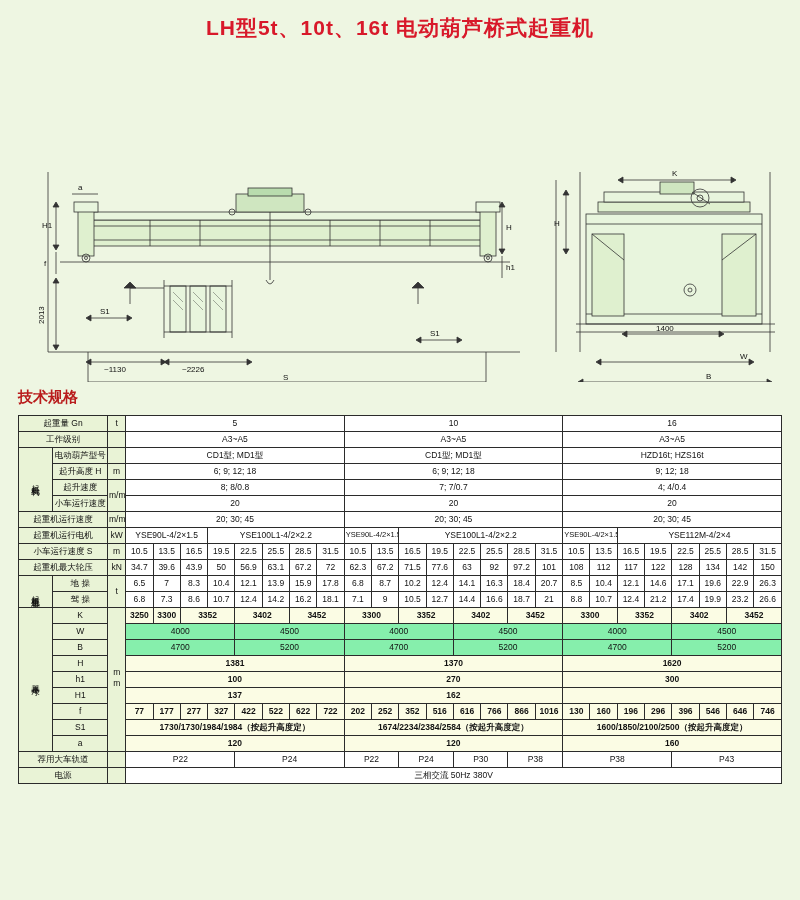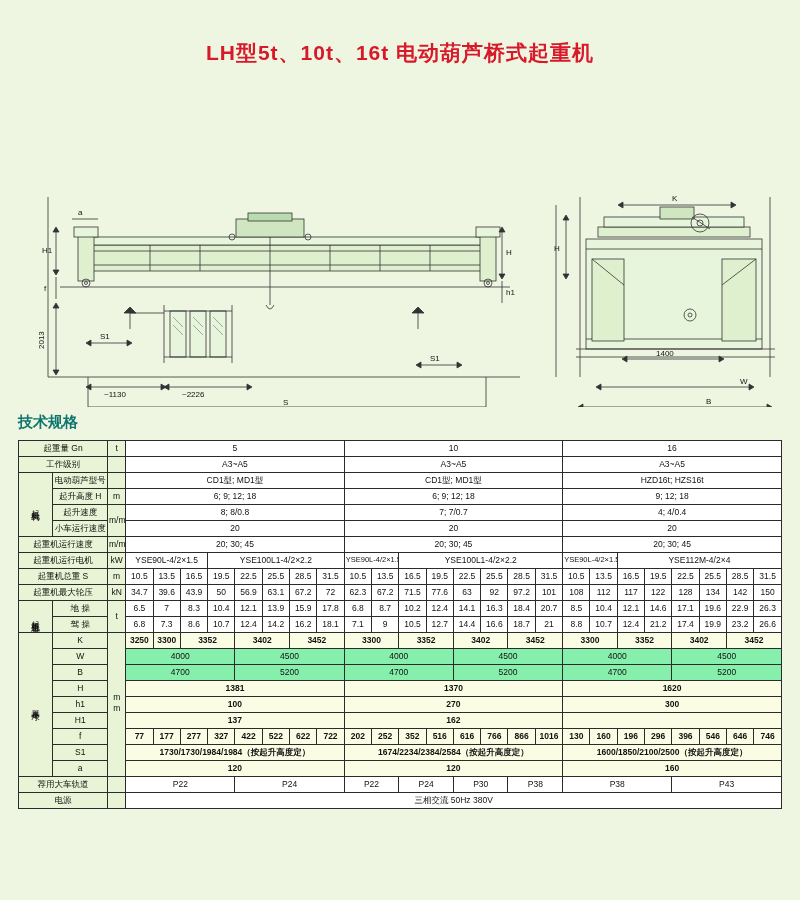--- a/index.html
+++ b/index.html
@@ -10,30 +10,30 @@
     color:#111;
     position:relative;
     overflow:hidden;
   }
   .title{
     text-align:center;
     color:#d8192a;
     font-weight:bold;
     font-size:21px;
     letter-spacing:1px;
-    padding-top:39px;
+    padding-top:14px;
   }
   .drawings{
     position:relative;
     height:330px;
     margin-top:10px;
   }
   svg{display:block;}
   .sec-title{
-    color:#0f766e;
+    color:#b91c1c;
     font-weight:bold;
     font-size:15px;
     margin:6px 0 6px 18px;
   }
   table.spec{
     border-collapse:collapse;
     width:764px;
     margin:8px auto;
     font-size:8.5px;
     table-layout:fixed;
@@ -325,21 +325,21 @@
     <td class="lbl">kW</td>
     <td class="val" colspan="3">YSE90L-4/2×1.5</td>
     <td class="val" colspan="5">YSE100L1-4/2×2.2</td>
     <td class="val small" colspan="2">YSE90L-4/2×1.5</td>
     <td class="val" colspan="6">YSE100L1-4/2×2.2</td>
     <td class="val small" colspan="2">YSE90L-4/2×1.5</td>
     <td class="val" colspan="6">YSE112M-4/2×4</td>
   </tr>
 
   <tr>
-    <td class="lbl" colspan="2">起重机总重 S</td>
+    <td class="lbl" colspan="2">小车运行速度 S</td>
     <td class="lbl">m</td>
     <td class="val">10.5</td>
     <td class="val">13.5</td>
     <td class="val">16.5</td>
     <td class="val">19.5</td>
     <td class="val">22.5</td>
     <td class="val">25.5</td>
     <td class="val">28.5</td>
     <td class="val">31.5</td>
     <td class="val">10.5</td>

